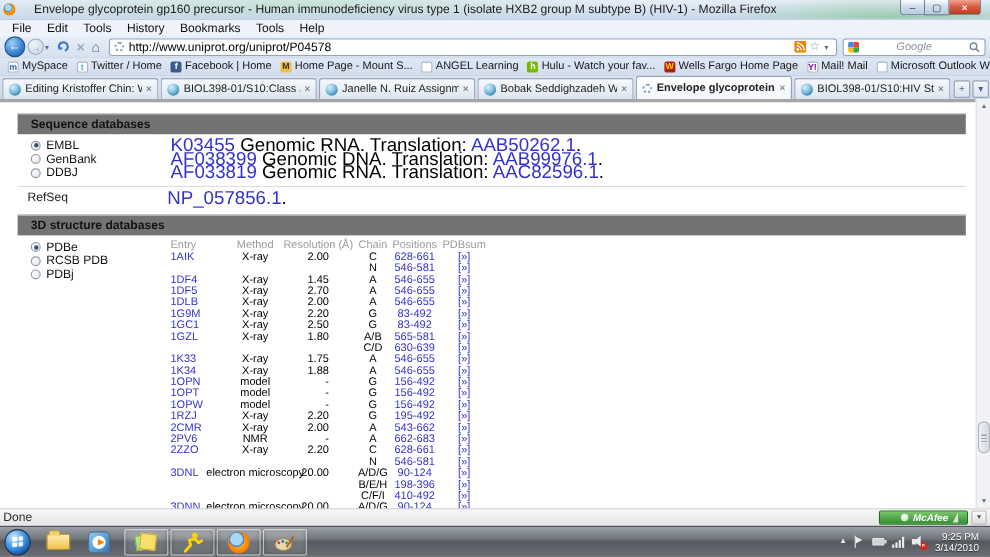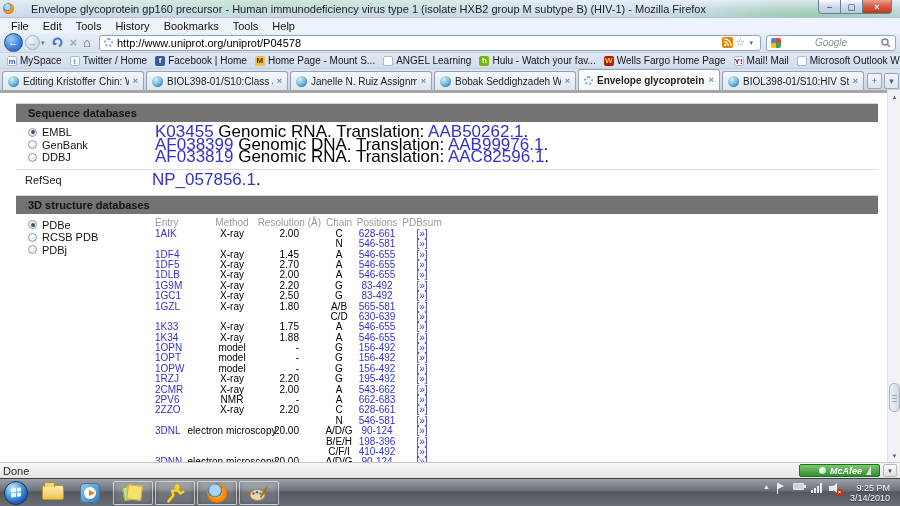--- a/index.html
+++ b/index.html
@@ -158,21 +158,21 @@
   .sticky::before{content:"";position:absolute;left:0;top:2px;width:12px;height:12px;background:#b9e48a;
     border:1px solid #85a850;transform:rotate(-10deg);}
   .sticky::after{content:"";position:absolute;right:1px;top:1px;width:13px;height:13px;background:#f7e06a;
     border:1px solid #c9ae3a;transform:rotate(7deg);}
   .ff-icon{width:20px;height:20px;border-radius:50%;
     background:radial-gradient(circle at 40% 36%,#a8d8f2 0 29%,#2f6fb5 40%,rgba(0,0,0,0) 41%),
       radial-gradient(circle at 50% 50%,#ffc14d 0%,#ff8a00 55%,#e05d00 100%);}
   .ff-mini{width:11px;height:11px;border-radius:50%;flex:none;
     background:radial-gradient(circle at 40% 36%,#a8d8f2 0 28%,#2f6fb5 40%,rgba(0,0,0,0) 41%),
       radial-gradient(circle at 50% 50%,#ffc14d 0%,#ff8a00 55%,#e05d00 100%);}
-  .tray{margin-left:auto;display:flex;gap:7px;}
+  .tray{margin-left:auto;display:flex;align-items:center;gap:7px;}
   .tr-up{color:#e9e9e9;font-size:7px;}
   .tr-flag{position:relative;width:9px;height:11px;}
   .tr-flag::before{content:"";position:absolute;left:0;top:0;width:1.5px;height:11px;background:#ececec;}
   .tr-flag::after{content:"";position:absolute;left:1.5px;top:0.5px;border-top:3px solid transparent;
     border-bottom:3px solid transparent;border-left:6px solid #ececec;}
   .tr-batt{width:11px;height:7px;border:1px solid #e6e6e6;border-radius:1px;position:relative;background:#cfd3d6;}
   .tr-batt::after{content:"";position:absolute;right:-3px;top:1px;width:2px;height:3px;background:#e6e6e6;}
   .tr-sig{display:flex;align-items:flex-end;gap:1px;height:10px;}
   .tr-sig i{width:2px;background:#ececec;display:block;}
   .tr-sig i:nth-child(1){height:3px;}.tr-sig i:nth-child(2){height:5px;}

